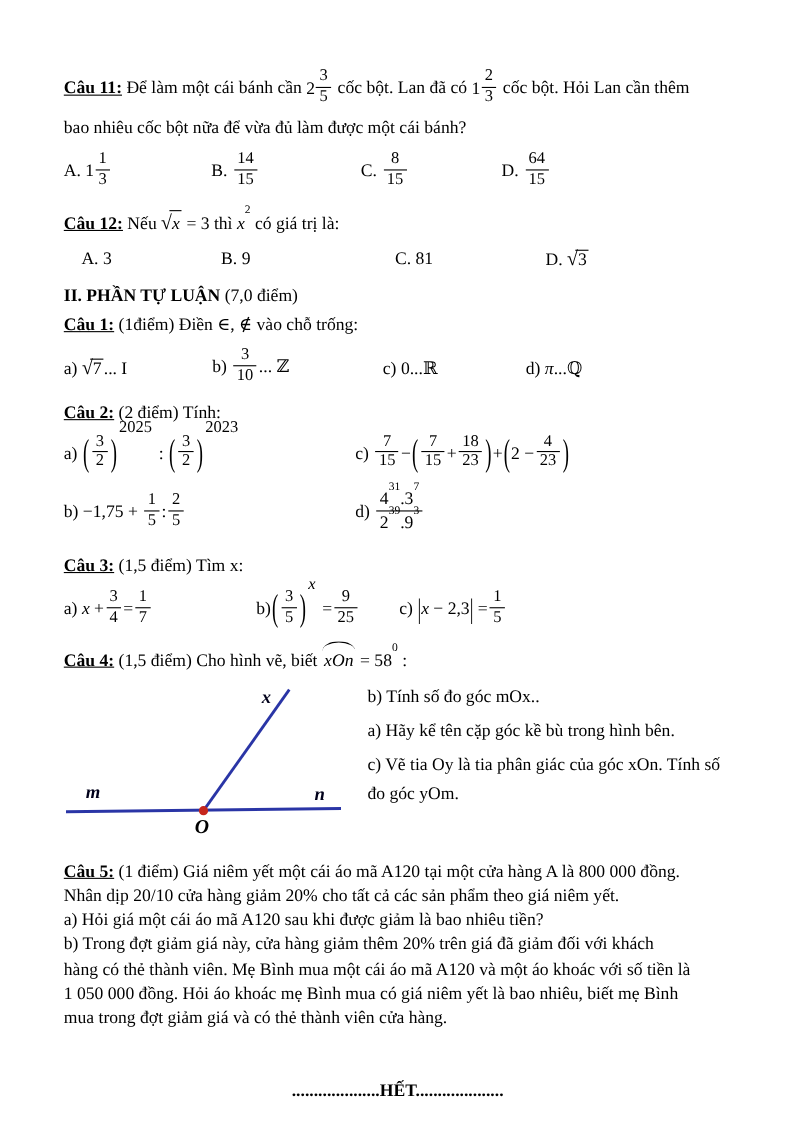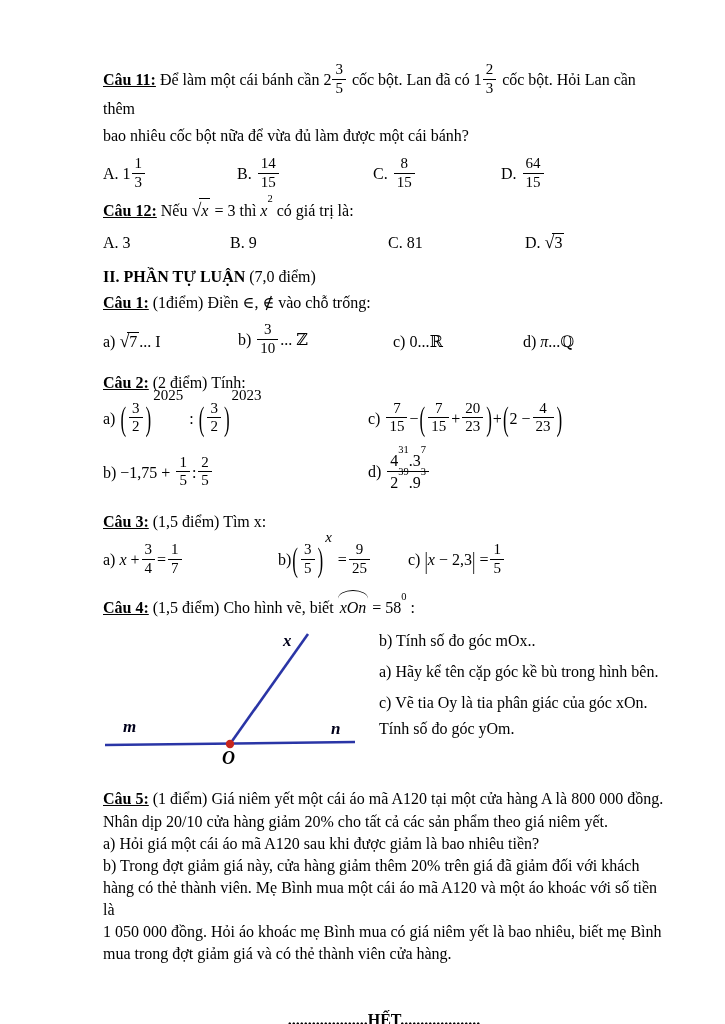--- a/index.html
+++ b/index.html
@@ -1,19 +1,19 @@
 <!DOCTYPE html>
 <html><head>
 <meta charset="utf-8">
 <style>
   *{margin:0;padding:0;box-sizing:border-box}
   html,body{background:#ffffff}
   body{width:725px;height:1024px;font-family:"Liberation Serif","DejaVu Serif",serif;
        font-size:16px;color:#000;overflow:hidden}
-  .page{position:relative;width:725px;height:1024px;padding:64px 60px 0 103px}
+  .page{position:relative;width:725px;height:1024px;padding:64px 60px 0 58px}
   .ul{font-weight:bold;text-decoration:underline}
   .b{font-weight:bold}
   .i{font-style:italic}
   .line{line-height:1.5;margin-bottom:2px}
   .tall{line-height:1.2;margin-bottom:6px}
   
   .frac{display:inline-flex;flex-direction:column;text-align:center;vertical-align:middle;
         line-height:1.05;font-size:15px;margin:0 2px;position:relative;top:-2px}
   .frac .num{border-bottom:1px solid #000;padding:0 3px 1px}
   .frac .den{padding:1px 3px 0}
@@ -21,23 +21,23 @@
   .mixed .frac{margin-left:1px}
   sup.e{font-size:10.5px;position:relative;top:-7px;font-style:normal}
   .sqrt{white-space:nowrap;display:inline-block}
   .sqrt .rad{font-size:18px;line-height:1}
   .sqrt .bar{display:inline-block;border-top:1.3px solid #000;margin-left:-2px;padding:0 2px 0 2px}
   .bigp{display:inline-block;transform:scaleY(2.0);font-size:17px;vertical-align:middle;padding:0 1px}
   .pexp{font-size:15px;position:relative;top:-17px;margin:0 2px 0 1px}
   .absb{display:inline-block;transform:scaleY(1.5);font-size:17px;vertical-align:middle}
   
   .row{display:flex;align-items:center}
-  .optrow{margin:6px 0 0;min-height:44px}
+  .optrow{margin:6px 0 12px;min-height:44px}
   .q11r .c1{width:134px}.q11r .c2{width:136px}.q11r .c3{width:128px}.q11r .c4{flex:1}
-  .q12r{min-height:32px;margin:4px 0 6px}
+  .q12r{min-height:32px;margin:4px 16px 6px}
   .q12r .c1{width:127px}.q12r .c2{width:158px}.q12r .c3{width:137px}.q12r .c4{flex:1}
   .p1r{min-height:46px;margin:4px 0 6px}
   .p1r .c1{width:135px}.p1r .c2{width:155px}.p1r .c3{width:130px}.p1r .c4{flex:1}
   .tq2row{display:flex;align-items:center;margin:8px 0 16px}
   .tq2row .lcol{width:265px}
   .tq2row .rcol{flex:1}
   .tq3r{min-height:50px;margin:0 0 8px}
   .tq3r .c1{width:175px}.tq3r .c2{width:130px}.tq3r .c3{flex:1}
   
   .figrow{display:flex;margin:8px 0 6px}
@@ -180,21 +180,21 @@
       </div>
       <div class="rcol">
         <span>c)</span>
         <span class="frac">
             <span class="num">7</span>
             <span class="den">15</span>
           </span><span>−</span><span class="bigp">(</span><span class="frac">
             <span class="num">7</span>
             <span class="den">15</span>
           </span><span>+</span><span class="frac">
-            <span class="num">20</span>
+            <span class="num">18</span>
             <span class="den">23</span>
           </span><span class="bigp">)</span><span>+</span><span class="bigp">(</span><span>2</span> <span>−</span><span class="frac">
             <span class="num">4</span>
             <span class="den">23</span>
           </span><span class="bigp">)</span>
       </div>
     </div>
     <div class="tq2row">
       <div class="lcol">
         <span>b)</span>

